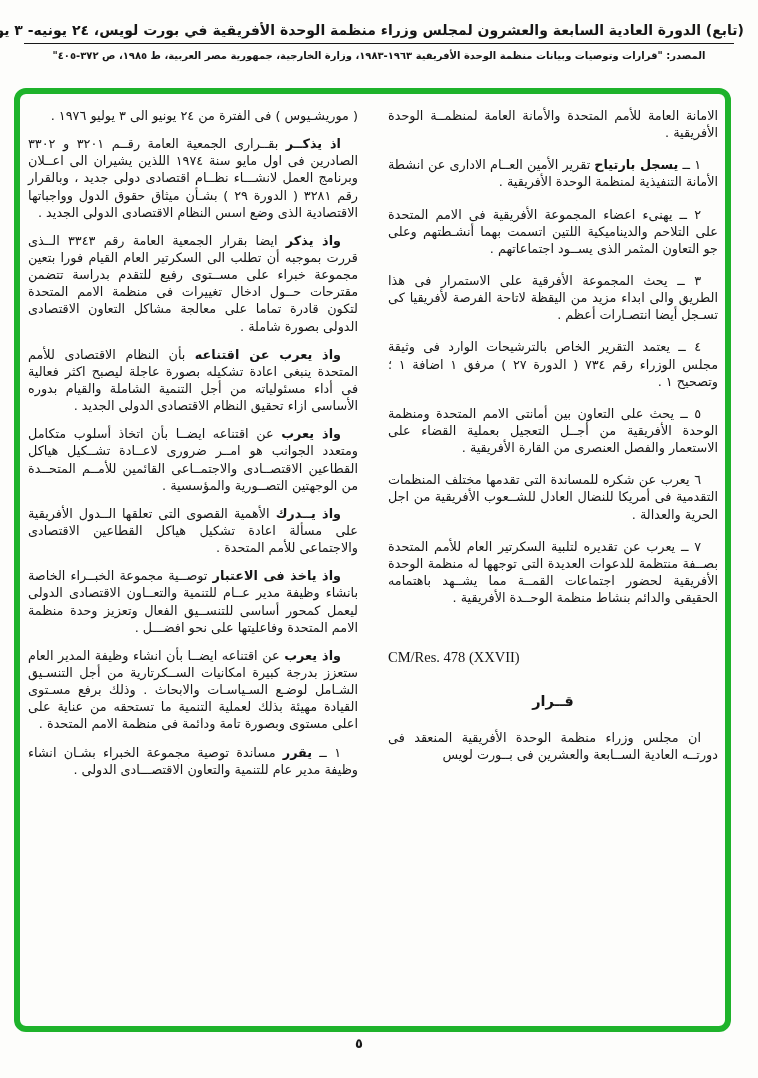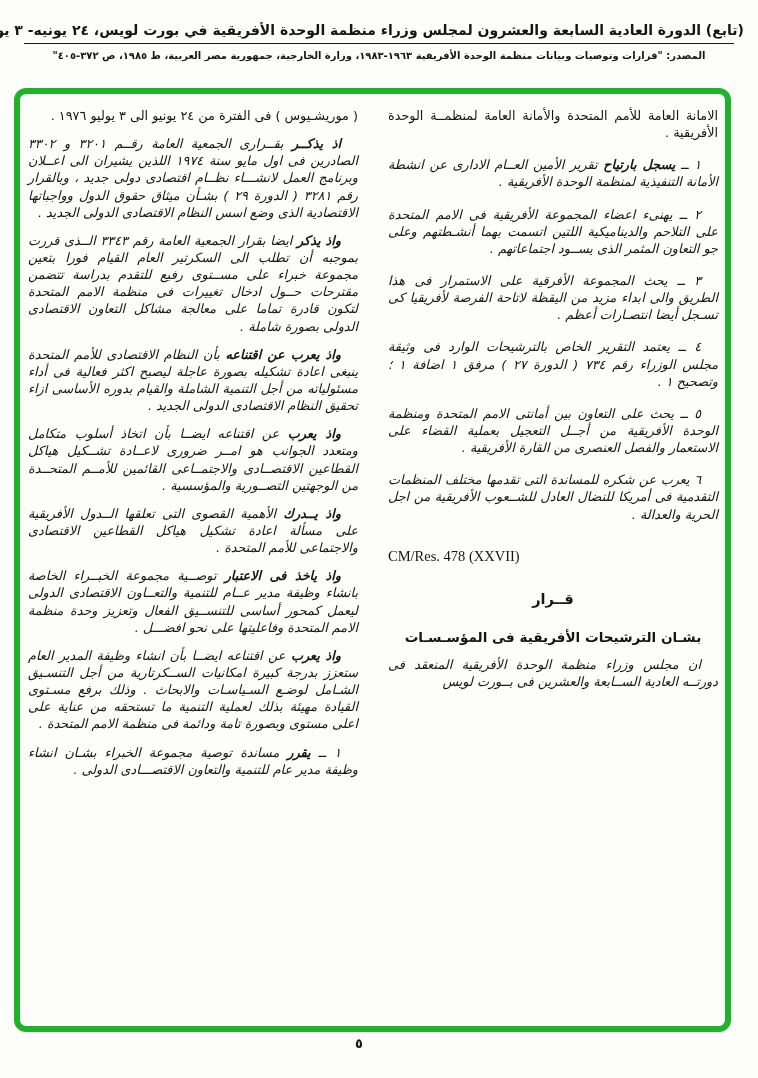--- a/index.html
+++ b/index.html
@@ -33,26 +33,26 @@
     padding:13px 7px 8px 8px;
     background:transparent;
   }
   .cols{
     direction:rtl;display:flex;gap:30px;height:100%;
     font-size:12.8px;line-height:1.34;
   }
   .col{flex:1;text-align:justify;}
   .col p{margin:0 0 11px 0;}
   .col-right p{margin-bottom:15px;}
-  .para.indent{text-indent:17px;font-style:italic;}
+  .para.indent{text-indent:17px;}
   .para b{font-weight:bold;}
   .para.cm{
     direction:ltr;text-align:left;text-indent:0;
     font-family:"Liberation Serif", serif;
-    font-size:14.5px;margin:24px 0 24px 0;
+    font-size:14.5px;margin:42px 0 24px 0;
   }
   .para.heading{
     text-align:center;font-weight:bold;text-indent:0;
     font-size:13.6px;margin:6px 0 10px 0;
   }
   .para.heading-main{
     text-align:center;font-weight:bold;text-indent:0;
     font-size:14.5px;margin:14px 0 18px 0;letter-spacing:1px;
   }
   
@@ -73,23 +73,23 @@
 <div class="frame" style="border-color: rgb(30, 179, 43);">
   <div class="cols">
     <div class="col col-right" id="col-right">
         <p class="para body"><span>الامانة العامة للأمم المتحدة والأمانة العامة لمنظمــة الوحدة الأفريقية .</span></p>
         <p class="para body indent"><span>١ ــ </span><b>يسجل بارتياح</b><span> تقرير الأمين العــام الادارى عن انشطة الأمانة التنفيذية لمنظمة الوحدة الأفريقية .</span></p>
         <p class="para body indent"><span>٢ ــ يهنىء اعضاء المجموعة الأفريقية فى الامم المتحدة على التلاحم والديناميكية اللتين اتسمت بهما أنشـطتهم وعلى جو التعاون المثمر الذى يســود اجتماعاتهم .</span></p>
         <p class="para body indent"><span>٣ ــ يحث المجموعة الأفرقية على الاستمرار فى هذا الطريق والى ابداء مزيد من اليقظة لاتاحة الفرصة لأفريقيا كى تسـجل أيضا انتصـارات أعظم .</span></p>
         <p class="para body indent"><span>٤ ــ يعتمد التقرير الخاص بالترشيحات الوارد فى وثيقة مجلس الوزراء رقم ٧٣٤ ( الدورة ٢٧ ) مرفق ١ اضافة ١ ؛ وتصحيح ١ .</span></p>
         <p class="para body indent"><span>٥ ــ يحث على التعاون بين أمانتى الامم المتحدة ومنظمة الوحدة الأفريقية من أجــل التعجيل بعملية القضاء على الاستعمار والفصل العنصرى من القارة الأفريقية .</span></p>
         <p class="para body indent"><span>٦ يعرب عن شكره للمساندة التى تقدمها مختلف المنظمات التقدمية فى أمريكا للنضال العادل للشــعوب الأفريقية من اجل الحرية والعدالة .</span></p>
+        <p class="para body indent"><span>٧ ــ يعرب عن تقديره لتلبية السكرتير العام للأمم المتحدة بصــفة منتظمة للدعوات العديدة التى توجهها له منظمة الوحدة الأفريقية لحضور اجتماعات القمــة مما يشــهد باهتمامه الحقيقى والدائم بنشاط منظمة الوحــدة الأفريقية .</span></p>
         <p class="para cm"><span>CM/Res. 478 (XXVII)</span></p>
         <p class="para heading-main"><b>قــرار</b></p>
-        <p class="para heading"><b>بشـان الترشيحات الأفريقية فى المؤسـسـات</b></p>
         <p class="para body indent"><span>ان مجلس وزراء منظمة الوحدة الأفريقية المنعقد فى دورتــه العادية الســابعة والعشرين فى بــورت لويس</span></p>
       </div>
     <div class="col col-left" id="col-left">
         <p class="para body"><span>( موريشـيوس ) فى الفترة من ٢٤ يونيو الى ٣ يوليو ١٩٧٦ .</span></p>
         <p class="para body indent"><b>اذ يذكــر</b><span> بقــرارى الجمعية العامة رقــم ٣٢٠١ و ٣٣٠٢ الصادرين فى اول مايو سنة ١٩٧٤ اللذين يشيران الى اعــلان وبرنامج العمل لانشـــاء نظــام اقتصادى دولى جديد ، وبالقرار رقم ٣٢٨١ ( الدورة ٢٩ ) بشـأن ميثاق حقوق الدول وواجباتها الاقتصادية الذى وضع اسس النظام الاقتصادى الدولى الجديد .</span></p>
         <p class="para body indent"><b>واذ يذكر</b><span> ايضا بقرار الجمعية العامة رقم ٣٣٤٣ الــذى قررت بموجبه أن تطلب الى السكرتير العام القيام فورا بتعين مجموعة خبراء على مســتوى رفيع للتقدم بدراسة تتضمن مقترحات حــول ادخال تغييرات فى منظمة الامم المتحدة لتكون قادرة تماما على معالجة مشاكل التعاون الاقتصادى الدولى بصورة شاملة .</span></p>
         <p class="para body indent"><b>واذ يعرب عن اقتناعه</b><span> بأن النظام الاقتصادى للأمم المتحدة ينبغى اعادة تشكيله بصورة عاجلة ليصبح اكثر فعالية فى أداء مسئولياته من أجل التنمية الشاملة والقيام بدوره الأساسى ازاء تحقيق النظام الاقتصادى الدولى الجديد .</span></p>
         <p class="para body indent"><b>واذ يعرب</b><span> عن اقتناعه ايضــا بأن اتخاذ أسلوب متكامل ومتعدد الجوانب هو امــر ضرورى لاعــادة تشــكيل هياكل القطاعين الاقتصــادى والاجتمــاعى القائمين للأمــم المتحــدة من الوجهتين التصــورية والمؤسسية .</span></p>
         <p class="para body indent"><b>واذ يــدرك</b><span> الأهمية القصوى التى تعلقها الــدول الأفريقية على مسألة اعادة تشكيل هياكل القطاعين الاقتصادى والاجتماعى للأمم المتحدة .</span></p>
         <p class="para body indent"><b>واذ ياخذ فى الاعتبار</b><span> توصــية مجموعة الخبــراء الخاصة بانشاء وظيفة مدير عــام للتنمية والتعــاون الاقتصادى الدولى ليعمل كمحور أساسى للتنســيق الفعال وتعزيز وحدة منظمة الامم المتحدة وفاعليتها على نحو افضـــل .</span></p>

